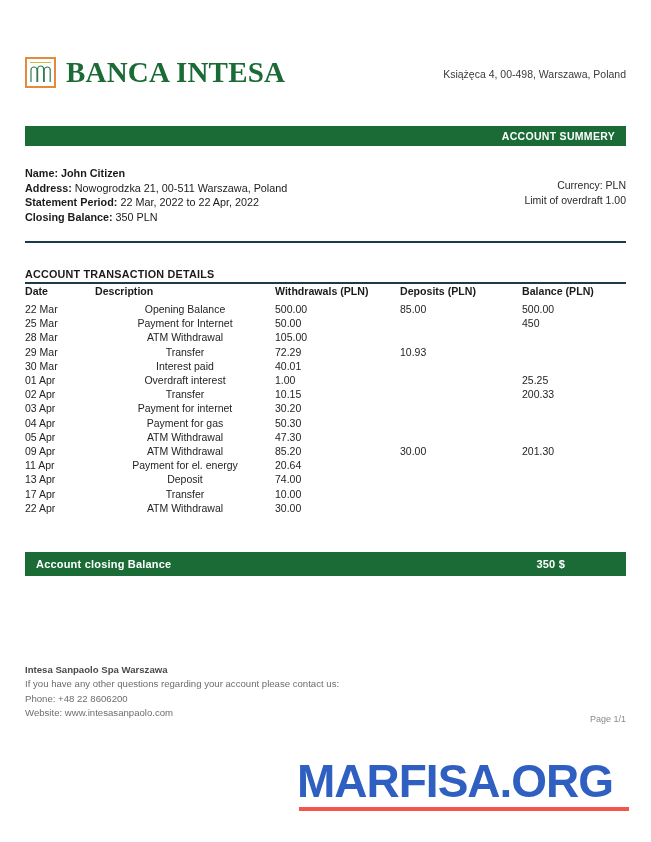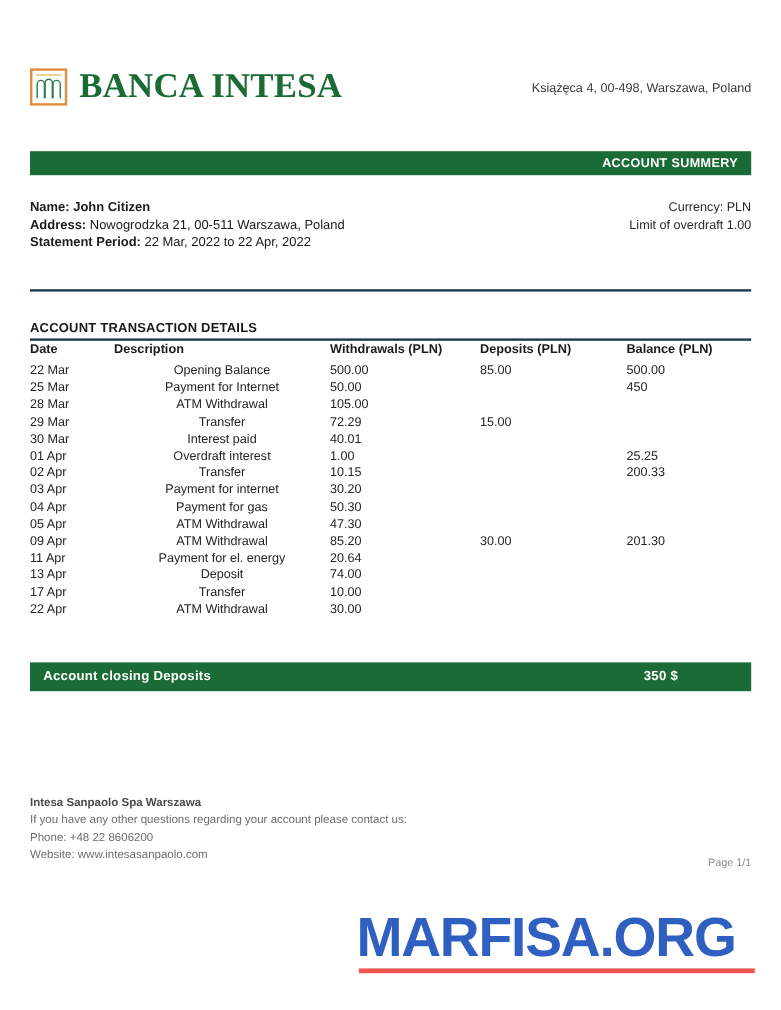--- a/index.html
+++ b/index.html
@@ -136,21 +136,21 @@
   }
   .summary-left .k {
     font-weight: bold;
   }
   .summary-left .row-all-bold {
     font-weight: bold;
   }
   .summary-right {
     position: absolute;
     right: 0;
-    top: 0;
+    top: 12px;
     text-align: right;
     font-size: 10.5px;
     line-height: 14.6px;
     color: #2a2a2a;
   }
   .rule-dark {
     position: absolute;
     left: 25px;
     width: 601px;
     height: 2px;
@@ -268,20 +268,24 @@
     <div class="summary-left">
       <div class="row-all-bold">Name: John Citizen</div>
       <div>
         <span class="k">Address:</span>
         <span>Nowogrodzka 21, 00-511 Warszawa, Poland</span>
       </div>
       <div>
         <span class="k">Statement Period:</span>
         <span>22 Mar, 2022 to 22 Apr, 2022</span>
       </div>
+      <div>
+        <span class="k">Closing Balance:</span>
+        <span>350 PLN</span>
+      </div>
     </div>
     <div class="summary-right">
       <div>Currency: PLN</div>
       <div>Limit of overdraft 1.00</div>
     </div>
   </div>
 
   <div class="rule-dark rule-summary"></div>
 
   <div class="section-title">ACCOUNT TRANSACTION DETAILS</div>
@@ -316,21 +320,21 @@
           <td class="c-date">28 Mar</td>
           <td class="c-desc">ATM Withdrawal</td>
           <td class="c-wd">105.00</td>
           <td class="c-dep"></td>
           <td class="c-bal"></td>
         </tr>
         <tr>
           <td class="c-date">29 Mar</td>
           <td class="c-desc">Transfer</td>
           <td class="c-wd">72.29</td>
-          <td class="c-dep">15.00</td>
+          <td class="c-dep">10.93</td>
           <td class="c-bal"></td>
         </tr>
         <tr>
           <td class="c-date">30 Mar</td>
           <td class="c-desc">Interest paid</td>
           <td class="c-wd">40.01</td>
           <td class="c-dep"></td>
           <td class="c-bal"></td>
         </tr>
         <tr>
@@ -400,21 +404,21 @@
           <td class="c-date">22 Apr</td>
           <td class="c-desc">ATM Withdrawal</td>
           <td class="c-wd">30.00</td>
           <td class="c-dep"></td>
           <td class="c-bal"></td>
         </tr>
       </tbody>
   </table>
 
   <div class="green-bar bar-closing">
-    <span class="lbl">Account closing Deposits</span>
+    <span class="lbl">Account closing Balance</span>
     <span class="val">350  $</span>
   </div>
 
   <div class="footer">
     <div class="f-strong">Intesa Sanpaolo Spa Warszawa</div>
     <div>If you have any other questions regarding your account please contact us:</div>
     <div>Phone: +48 22 8606200</div>
     <div>Website: www.intesasanpaolo.com</div>
   </div>
   <div class="page-num">Page 1/1</div>

